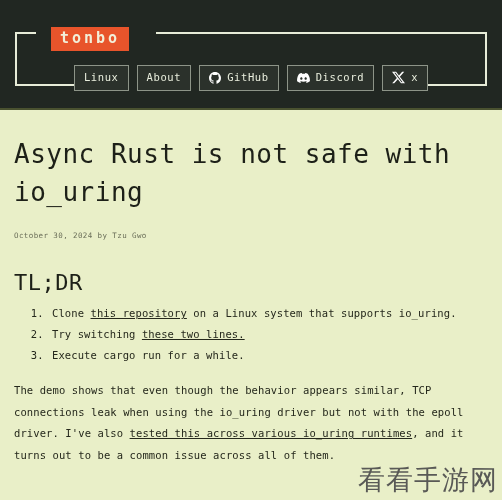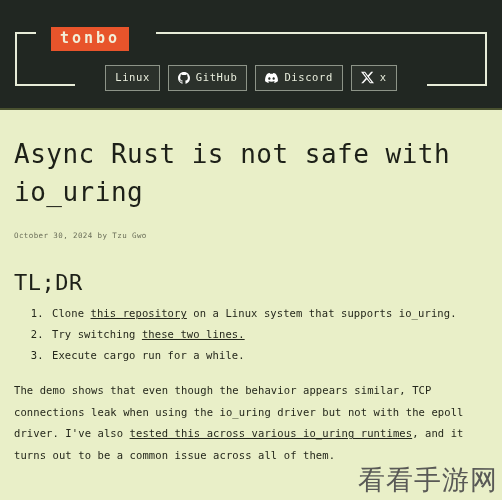--- a/index.html
+++ b/index.html
@@ -182,20 +182,23 @@
     <div class="frame-gap"></div>
 
     <div class="logo">tonbo</div>
 
     <div class="nav">
 
       <div class="nav-btn">
         <span>Linux</span>
       </div>
 
+      <div class="nav-btn">
+        <span>About</span>
+      </div>
 
       <div class="nav-btn">
         <span>
           <svg width="12" height="12" viewBox="0 0 16 16" aria-hidden="true">
             <path fill="#ffffff" d="M8 0C3.58 0 0 3.58 0 8c0 3.54 2.29 6.53 5.47 7.59.4.07.55-.17.55-.38
               0-.19-.01-.82-.01-1.49-2.01.37-2.53-.49-2.69-.94-.09-.23-.48-.94-.82-1.13-.28-.15-.68-.52-.01-.53.63-.01
               1.08.58 1.23.82.72 1.21 1.87.87 2.33.66.07-.52.28-.87.51-1.07-1.78-.2-3.64-.89-3.64-3.95
               0-.87.31-1.59.82-2.15-.08-.2-.36-1.02.08-2.12 0 0 .67-.21 2.2.82.64-.18 1.32-.27 2-.27s1.36.09 2 .27c1.53-1.04
               2.2-.82 2.2-.82.44 1.1.16 1.92.08 2.12.51.56.82 1.27.82 2.15 0 3.07-1.87 3.75-3.65 3.95.29.25.54.73.54 1.48
               0 1.07-.01 1.93-.01 2.2 0 .21.15.46.55.38A8.01 8.01 0 0 0 16 8c0-4.42-3.58-8-8-8z"></path>

